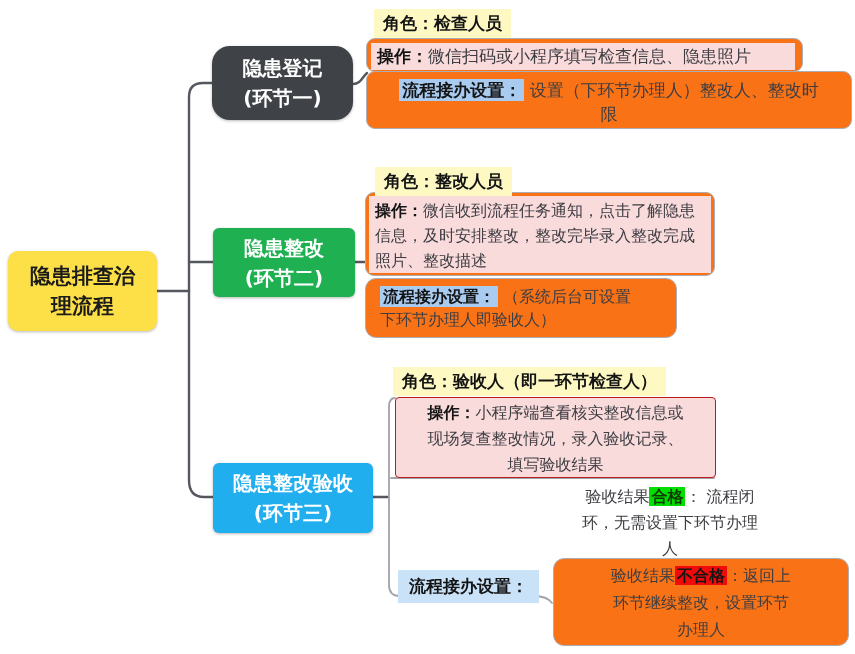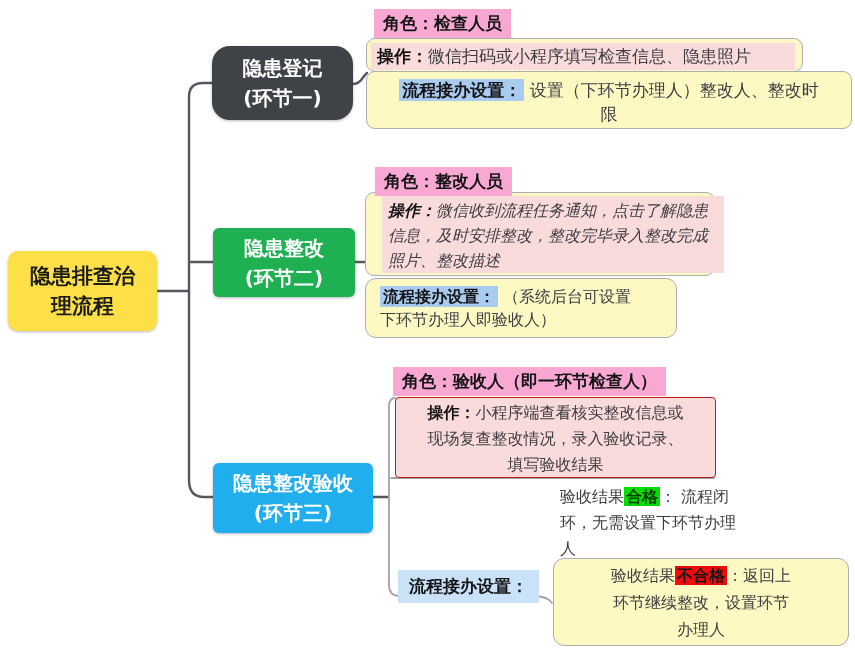--- a/index.html
+++ b/index.html
@@ -17,49 +17,49 @@
         box-shadow:0 1px 3px rgba(0,0,0,.28);}
   .node-root{left:8px;top:251px;width:149px;height:80px;background:#fde047;color:#1b1b1b;
              font-size:21px;border-radius:10px;}
   .node-b1{left:212px;top:46px;width:141px;height:74px;background:#3f4347;color:#ffffff;
            font-size:20px;border-radius:18px;}
   .node-b2{left:213px;top:228px;width:142px;height:69px;background:#1fb052;color:#ffffff;
            font-size:20px;border-radius:6px;}
   .node-b3{left:213px;top:463px;width:160px;height:70px;background:#20aeee;color:#ffffff;
            font-size:20px;border-radius:6px;}
 
-  .chip-role{position:absolute;z-index:4;background:#f9a8d4;color:#141414;font-weight:bold;
+  .chip-role{position:absolute;z-index:4;background:#fef9c3;color:#141414;font-weight:bold;
              font-size:17px;padding:3px 9px;white-space:nowrap;}
   .role-1{left:374px;top:9px;}
   .role-2{left:375px;top:167px;}
   .role-3{left:393px;top:367px;}
 
-  .dbox{position:absolute;z-index:2;border:1.6px solid #acadb5;border-radius:9px;background:#fef9c3;}
+  .dbox{position:absolute;z-index:2;border:1.6px solid #acadb5;border-radius:9px;background:#f97316;}
   .b1-boxA{left:366px;top:38px;width:437px;height:34px;}
   .b1-boxB{left:366px;top:71px;width:486px;height:58px;text-align:center;
            font-size:17px;line-height:24px;padding-top:6px;}
   .b2-boxA{left:365px;top:192px;width:350px;height:84px;}
   .b2-boxB{left:365px;top:278px;width:312px;height:60px;font-size:16px;line-height:23px;
            padding:6px 0 0 14px;border-radius:11px;}
   .b3-fail{left:553px;top:558px;width:296px;height:88px;border-radius:11px;text-align:center;
            font-size:16px;line-height:27px;padding-top:3px;z-index:4;}
 
   .pinkstrip{position:absolute;left:371px;top:43px;width:424px;height:27px;z-index:3;
              background:#f9dbdc;font-size:17px;line-height:27px;padding-left:6px;white-space:nowrap;}
-  .b2-pink{position:absolute;left:382px;top:196px;width:342px;height:77px;z-index:3;
-           background:#f9dbdc;font-size:16px;line-height:25px;padding:2px 0 0 6px;font-style:italic;}
+  .b2-pink{position:absolute;left:369px;top:196px;width:342px;height:77px;z-index:3;
+           background:#f9dbdc;font-size:16px;line-height:25px;padding:2px 0 0 6px;}
   .b3-pink{position:absolute;left:395px;top:397px;width:321px;height:81px;z-index:3;
            background:#f9dbdc;border:1px solid #b91c1c;border-radius:4px;text-align:center;
            font-size:16px;line-height:26px;padding-top:2px;}
 
   .lbl{font-weight:bold;color:#141414;}
   .hl-blue{background:#a9cbef;font-weight:bold;color:#141414;padding:1px 3px;}
   .chip-blue{position:absolute;left:398px;top:570px;z-index:4;background:#c9e2f8;color:#141414;
              font-weight:bold;font-size:17px;padding:5px 11px;white-space:nowrap;}
-  .pass-block{position:absolute;left:560px;top:484px;width:260px;z-index:4;
+  .pass-block{position:absolute;left:540px;top:484px;width:260px;z-index:4;text-align:center;
               font-size:16px;line-height:26px;}
   .mark-pass{background:#00df00;font-weight:bold;color:#103b00;padding:0 2px;}
   .mark-fail{background:#f10a0a;font-weight:bold;color:#161616;padding:0 2px;}
 </style>
 </head>
 <body>
 
 <div class="canvas">
 
   <svg class="links" width="855" height="654">

